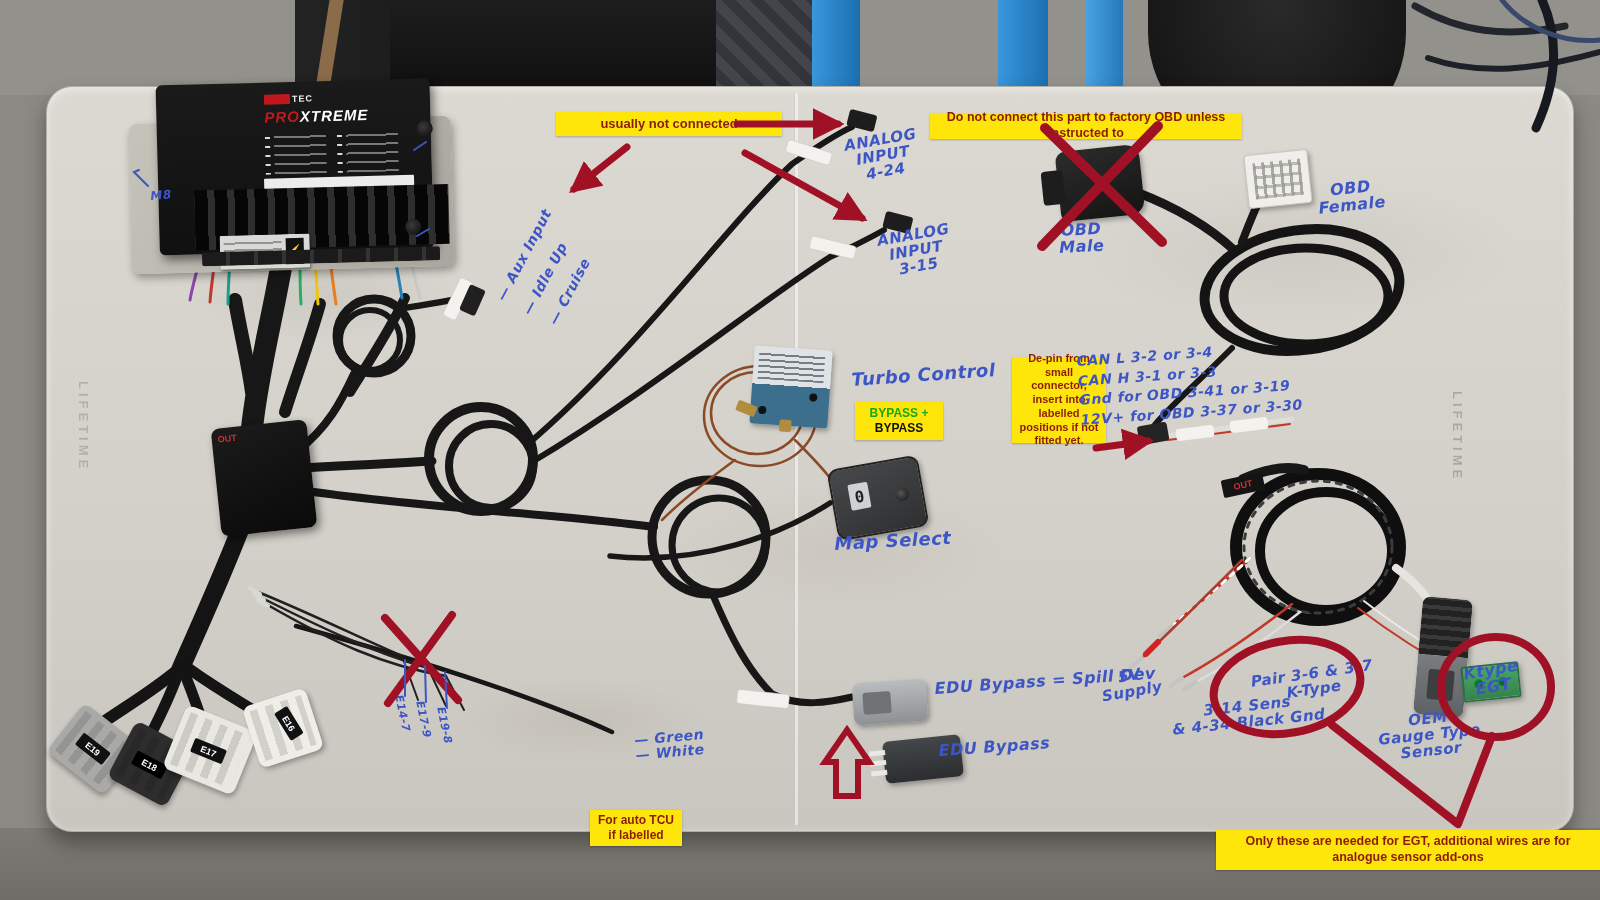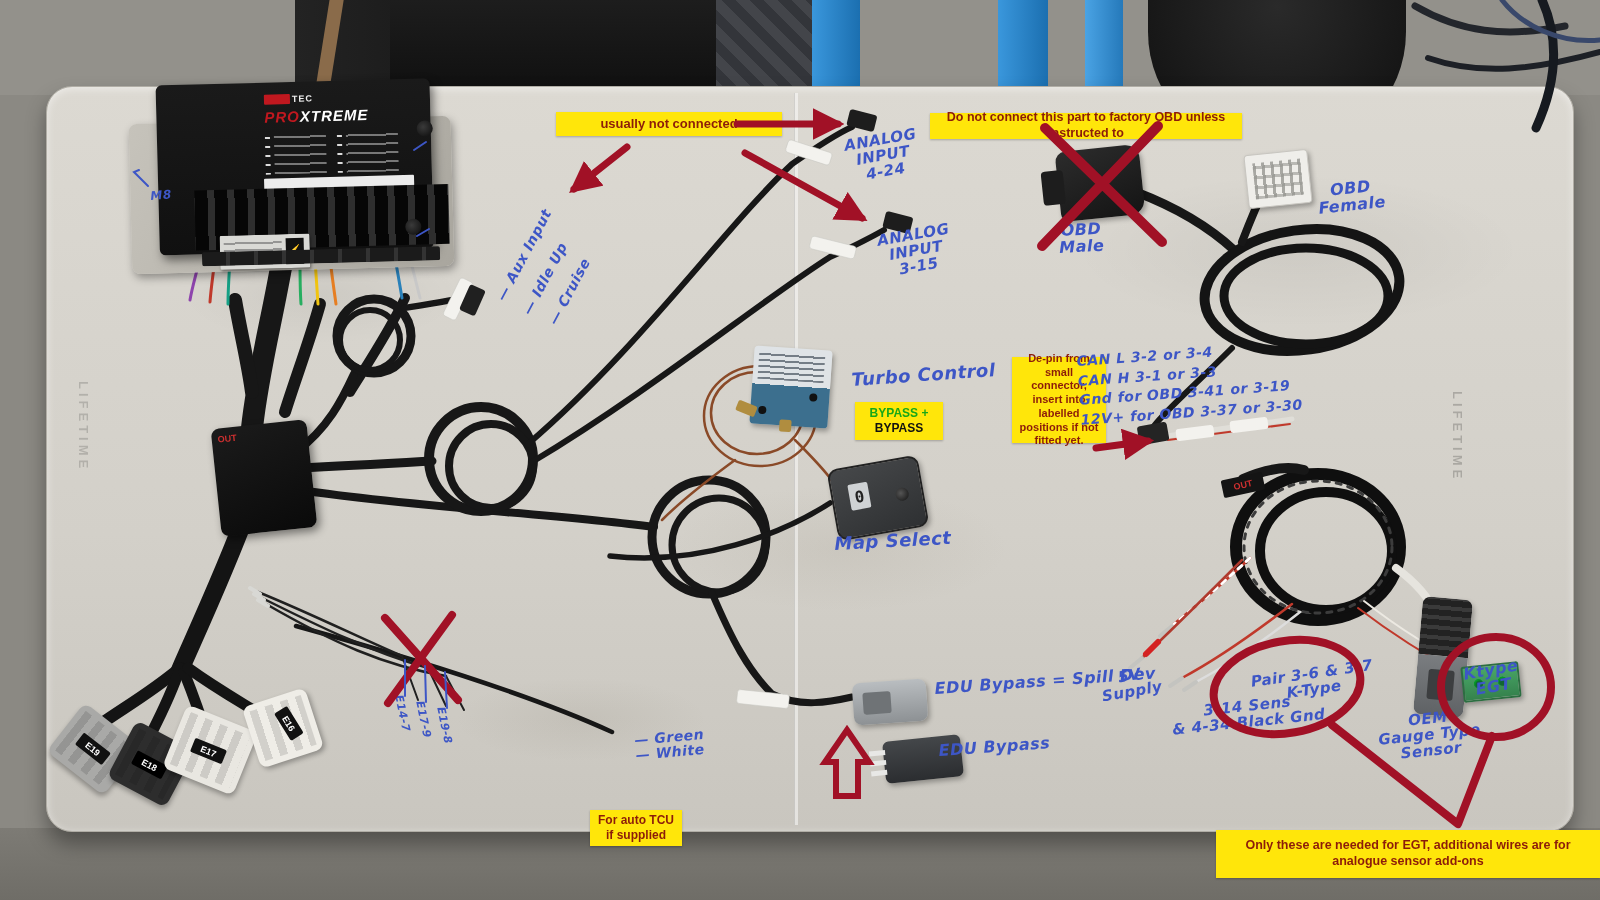--- a/index.html
+++ b/index.html
@@ -329,23 +329,23 @@
       <span>Do not connect this part to factory OBD unless instructed to</span>
     </div>
   <div class="ylabel" style="left:1012px;top:357px;width:94px;height:86px;font-size:11px;">
       <span>De-pin from small connector, insert into labelled positions if not fitted yet.</span>
     </div>
   <div class="ylabel" style="left:855px;top:402px;width:88px;height:38px;font-size:12px;">
     <span style="color:#18a818;">BYPASS +</span>
     <span style="color:#111;">BYPASS</span>
   </div>
   <div class="ylabel" style="left:590px;top:810px;width:92px;height:36px;font-size:12px;">
-      <span>For auto TCU if supplied</span>
-    </div>
-  <div class="ylabel" style="left:1216px;top:830px;width:384px;height:48px;font-size:12.5px;">
+      <span>For auto TCU if labelled</span>
+    </div>
+  <div class="ylabel" style="left:1216px;top:830px;width:384px;height:40px;font-size:12.5px;">
       <span>Only these are needed for EGT, additional wires are for analogue sensor add-ons</span>
     </div>
 
   <div class="hand" style="left:843px;top:138px;font-size:15px;transform:rotate(-10deg);">ANALOG
 INPUT
 4-24</div>
   <div class="hand" style="left:876px;top:233px;font-size:15px;transform:rotate(-10deg);">ANALOG
 INPUT
 3-15</div>
   <div class="hand" style="left:494px;top:296px;font-size:14px;transform:rotate(-62deg);">— Aux Input</div>

